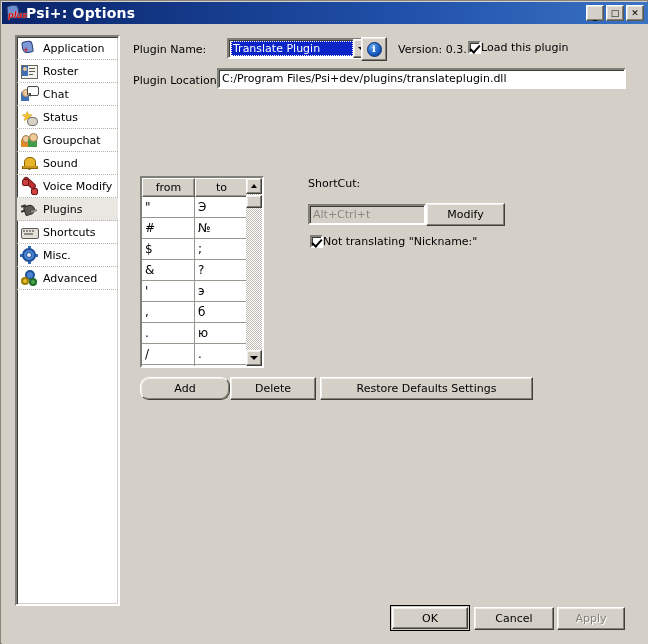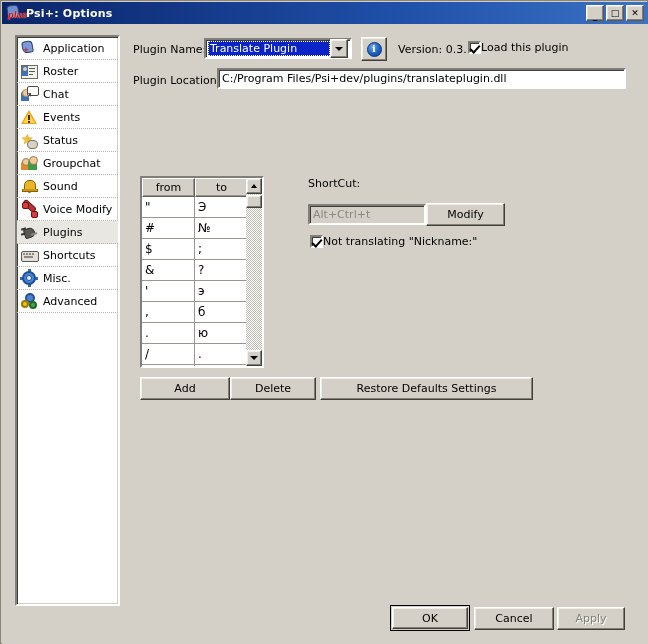--- a/index.html
+++ b/index.html
@@ -40,21 +40,21 @@
   }
   #titlebar .ttl-icon {
     width: 16px; height: 16px;
     margin: 0 4px 0 2px;
     position: relative;
     flex: 0 0 auto;
   }
   #titlebar .ttl-text {
     color: #fff;
     font-weight: bold;
-    font-size: 11px;
+    font-size: 14px;
     letter-spacing: 0.2px;
     flex: 1 1 auto;
     white-space: nowrap;
   }
   .winbtns { display: flex; gap: 2px; margin-right: 2px; }
   .winbtn {
     width: 16px; height: 14px;
     background: #d4d0c8;
     border: 1px solid;
     border-color: #ffffff #5a5a52 #5a5a52 #ffffff;
@@ -168,20 +168,21 @@
   
   .combo {
     background: #ffffff;
     border: 2px solid;
     border-color: #808078 #ffffff #ffffff #808078;
     box-shadow: inset 1px 1px 0 #3c3c38;
     box-sizing: border-box;
     display: flex;
     align-items: center;
     position: relative;
+    margin-left: 23px;
   }
   .combo .sel {
     flex: 1 1 auto;
     background: #0a24c8;
     color: #ffffff;
     margin: 2px 0 2px 2px;
     padding: 0 2px;
     height: 15px;
     line-height: 15px;
     font-size: 11px;
@@ -525,31 +526,20 @@
             <span class="ico ico-chat">
               <i class="p"></i>
               <i class="h"></i>
               <i class="b"></i>
               <i class="t"></i>
             </span>
           </span>
         <span class="si-label">Chat</span>
       </div>
 
-      <div class="side-item">
-        <span class="si-icon">
-            <span class="ico ico-events">
-              <i class="tri"></i>
-              <i class="tri2"></i>
-              <i class="ex"></i>
-              <i class="dot"></i>
-            </span>
-          </span>
-        <span class="si-label">Events</span>
-      </div>
 
       <div class="side-item">
         <span class="si-icon">
             <span class="ico ico-status">
               <i class="st">★</i>
               <i class="d"></i>
             </span>
           </span>
         <span class="si-label">Status</span>
       </div>
@@ -724,21 +714,21 @@
 
       <div class="lbl row" style="left:180px; top:142px;">ShortCut:</div>
       <div class="tfield disabled row" style="left:180px; top:169px; width:118px; height:21px;">Alt+Ctrl+t</div>
       <div class="btn row" style="left:298px; top:168px; width:79px; height:23px;">Modify</div>
 
       <div class="row cbx-wrap" style="left:182px; top:200px;">
         <span class="cbx checked"></span>
         <span>Not translating "Nickname:"</span>
       </div>
 
-      <div class="btn row" style="left:12px; top:342px; width:90px; height:23px;">Add</div>
+      <div class="btn row" style="left:12px; top:342px; width:90px; height:23px;border-radius:9px;">Add</div>
       <div class="btn row" style="left:102px; top:342px; width:86px; height:23px;">Delete</div>
       <div class="btn row" style="left:192px; top:342px; width:213px; height:23px;">Restore Defaults Settings</div>
 
     </div>
 
     <div id="bottom-btns">
       <div class="btn default" style="position:absolute; left:388px; top:581px; width:80px; height:26px;">
         <span class="inner">OK</span>
       </div>
       <div class="btn" style="position:absolute; left:472px; top:583px; width:80px; height:23px;">Cancel</div>

